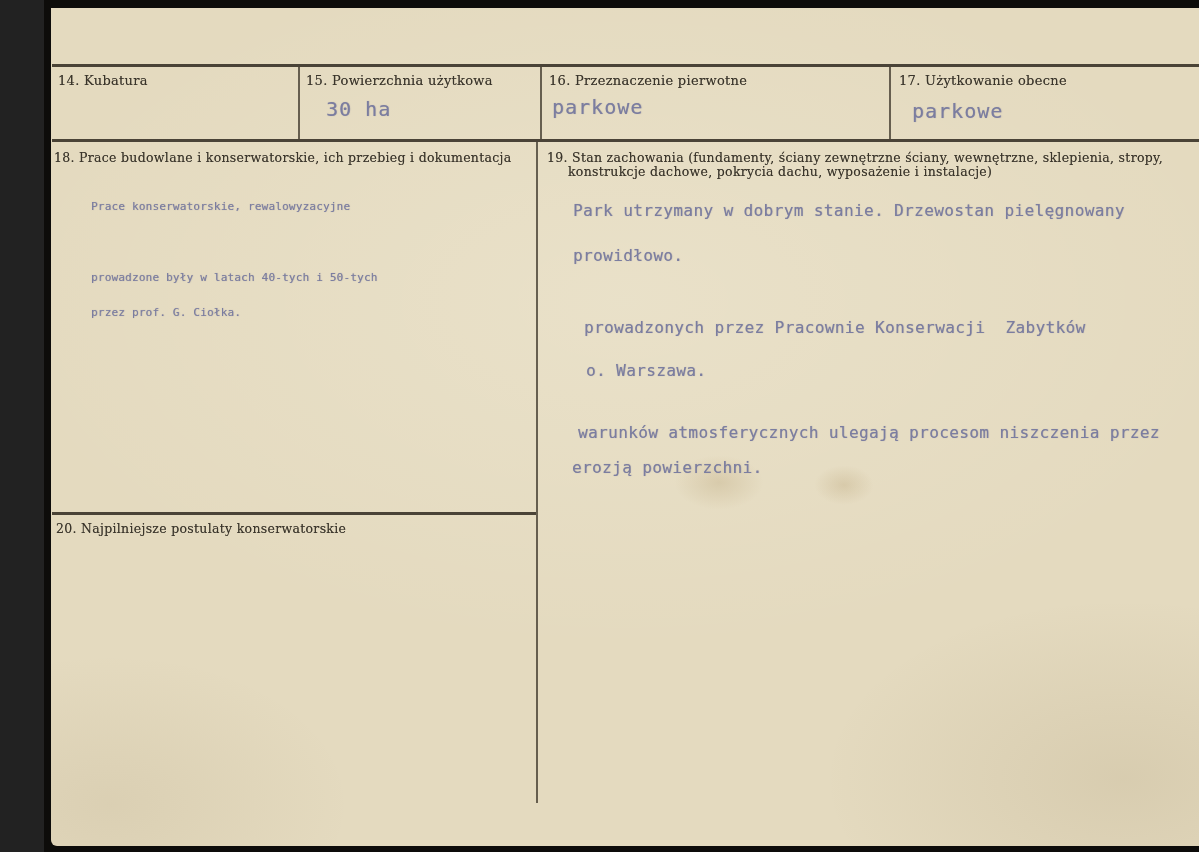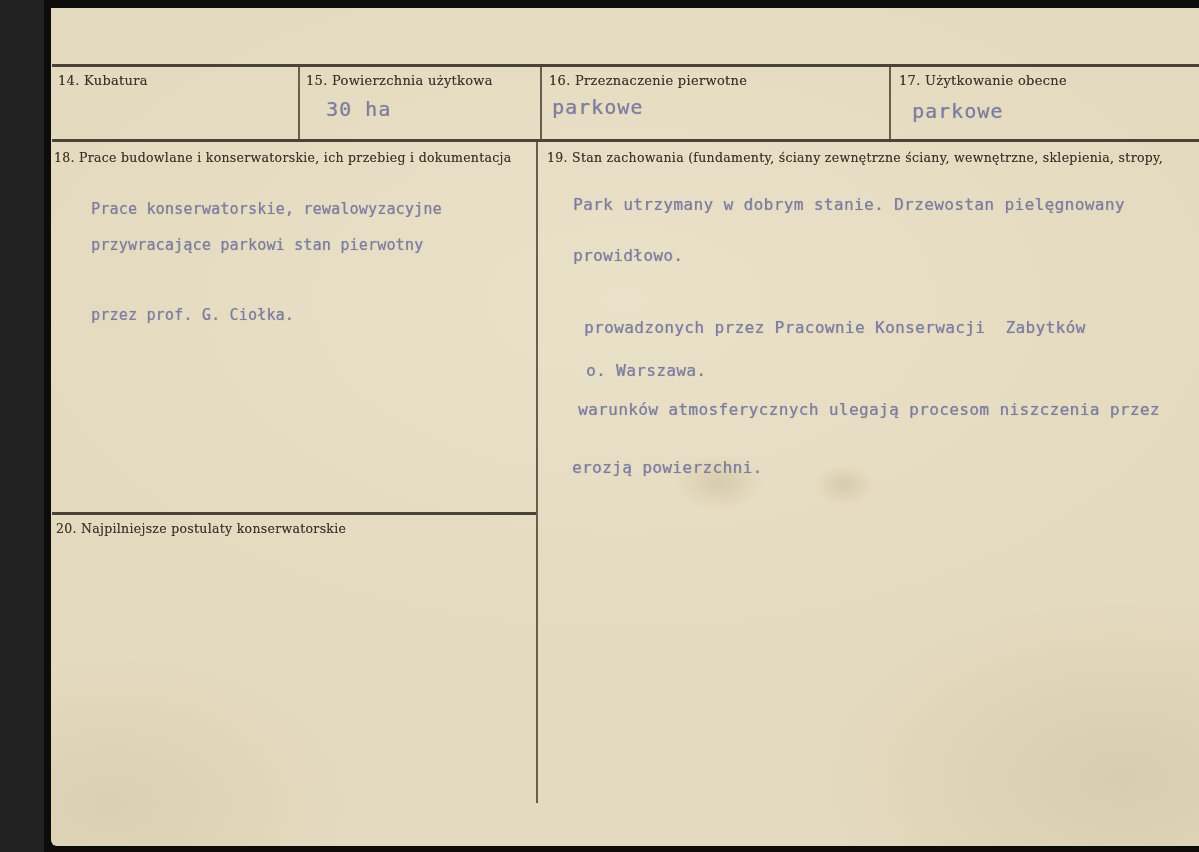--- a/index.html
+++ b/index.html
@@ -31,21 +31,21 @@
     color:#3a352b; font-size:13px; letter-spacing:0.3px;
     white-space:nowrap; text-shadow:0 0 0.5px rgba(58,53,43,0.55);
   }
   .plabel.small { font-size:12.5px; }
   .typed {
     position:absolute;
     font-family:"DejaVu Sans Mono","Liberation Mono",monospace;
     color:#7b7da0; white-space:pre;
     text-shadow:0.4px 0.4px 0.8px rgba(104,106,140,0.55);
   }
-  .typed.t18 { font-size:15px; letter-spacing:0.2px; }
+  .typed.t18 { font-size:11px; letter-spacing:0.2px; }
   .typed.t19 { font-size:16px; letter-spacing:0.4px; }
   .typed.val { font-size:20px; letter-spacing:1px; }
 </style>
 </head>
 <body>
 
 <div class="frame">
   <div class="paper"></div>
 
   <div class="stain" style="left:630px; top:455px; width:90px; height:55px;"></div>
@@ -63,26 +63,27 @@
   <div class="plabel" style="left:262px; top:73px;">15. Powierzchnia użytkowa</div>
   <div class="plabel" style="left:505px; top:73px;">16. Przeznaczenie pierwotne</div>
   <div class="plabel" style="left:855px; top:73px;">17. Użytkowanie obecne</div>
 
   <div class="typed val" style="left:282px; top:97px;">30 ha</div>
   <div class="typed val" style="left:508px; top:95px;">parkowe</div>
   <div class="typed val" style="left:868px; top:99px;">parkowe</div>
 
   <div class="plabel small" style="left:10px; top:150px;">18. Prace budowlane i konserwatorskie, ich przebieg i dokumentacja</div>
   <div class="typed t18" style="left:47px; top:200px;">Prace konserwatorskie, rewalowyzacyjne</div>
-  <div class="typed t18" style="left:47px; top:236px;">przywracające parkowi stan pierwotny</div>
+  <div class="typed t18" style="left:47px; top:271px;">prowadzone były w latach 40-tych i 50-tych</div>
   <div class="typed t18" style="left:47px; top:306px;">przez prof. G. Ciołka.</div>
 
   <div class="plabel small" style="left:503px; top:150px;">19. Stan zachowania (fundamenty, ściany zewnętrzne ściany, wewnętrzne, sklepienia, stropy,</div>
+  <div class="plabel small" style="left:524px; top:164px;">konstrukcje dachowe, pokrycia dachu, wyposażenie i instalacje)</div>
 
-  <div class="typed t19" style="left:529px; top:195px;text-align:right;">Park utrzymany w dobrym stanie. Drzewostan pielęgnowany</div>
+  <div class="typed t19" style="left:529px; top:201px;text-align:right;">Park utrzymany w dobrym stanie. Drzewostan pielęgnowany</div>
   <div class="typed t19" style="left:529px; top:246px;">prowidłowo.</div>
   <div class="typed t19" style="left:540px; top:318px;text-align:right;">prowadzonych przez Pracownie Konserwacji  Zabytków</div>
   <div class="typed t19" style="left:542px; top:361px;">o. Warszawa.</div>
-  <div class="typed t19" style="left:534px; top:400px;">warunków atmosferycznych ulegają procesom niszczenia przez</div>
+  <div class="typed t19" style="left:534px; top:423px;">warunków atmosferycznych ulegają procesom niszczenia przez</div>
   <div class="typed t19" style="left:528px; top:458px;">erozją powierzchni.</div>
 
   <div class="plabel small" style="left:12px; top:521px;">20. Najpilniejsze postulaty konserwatorskie</div>
 </div>
 
 </body></html>

